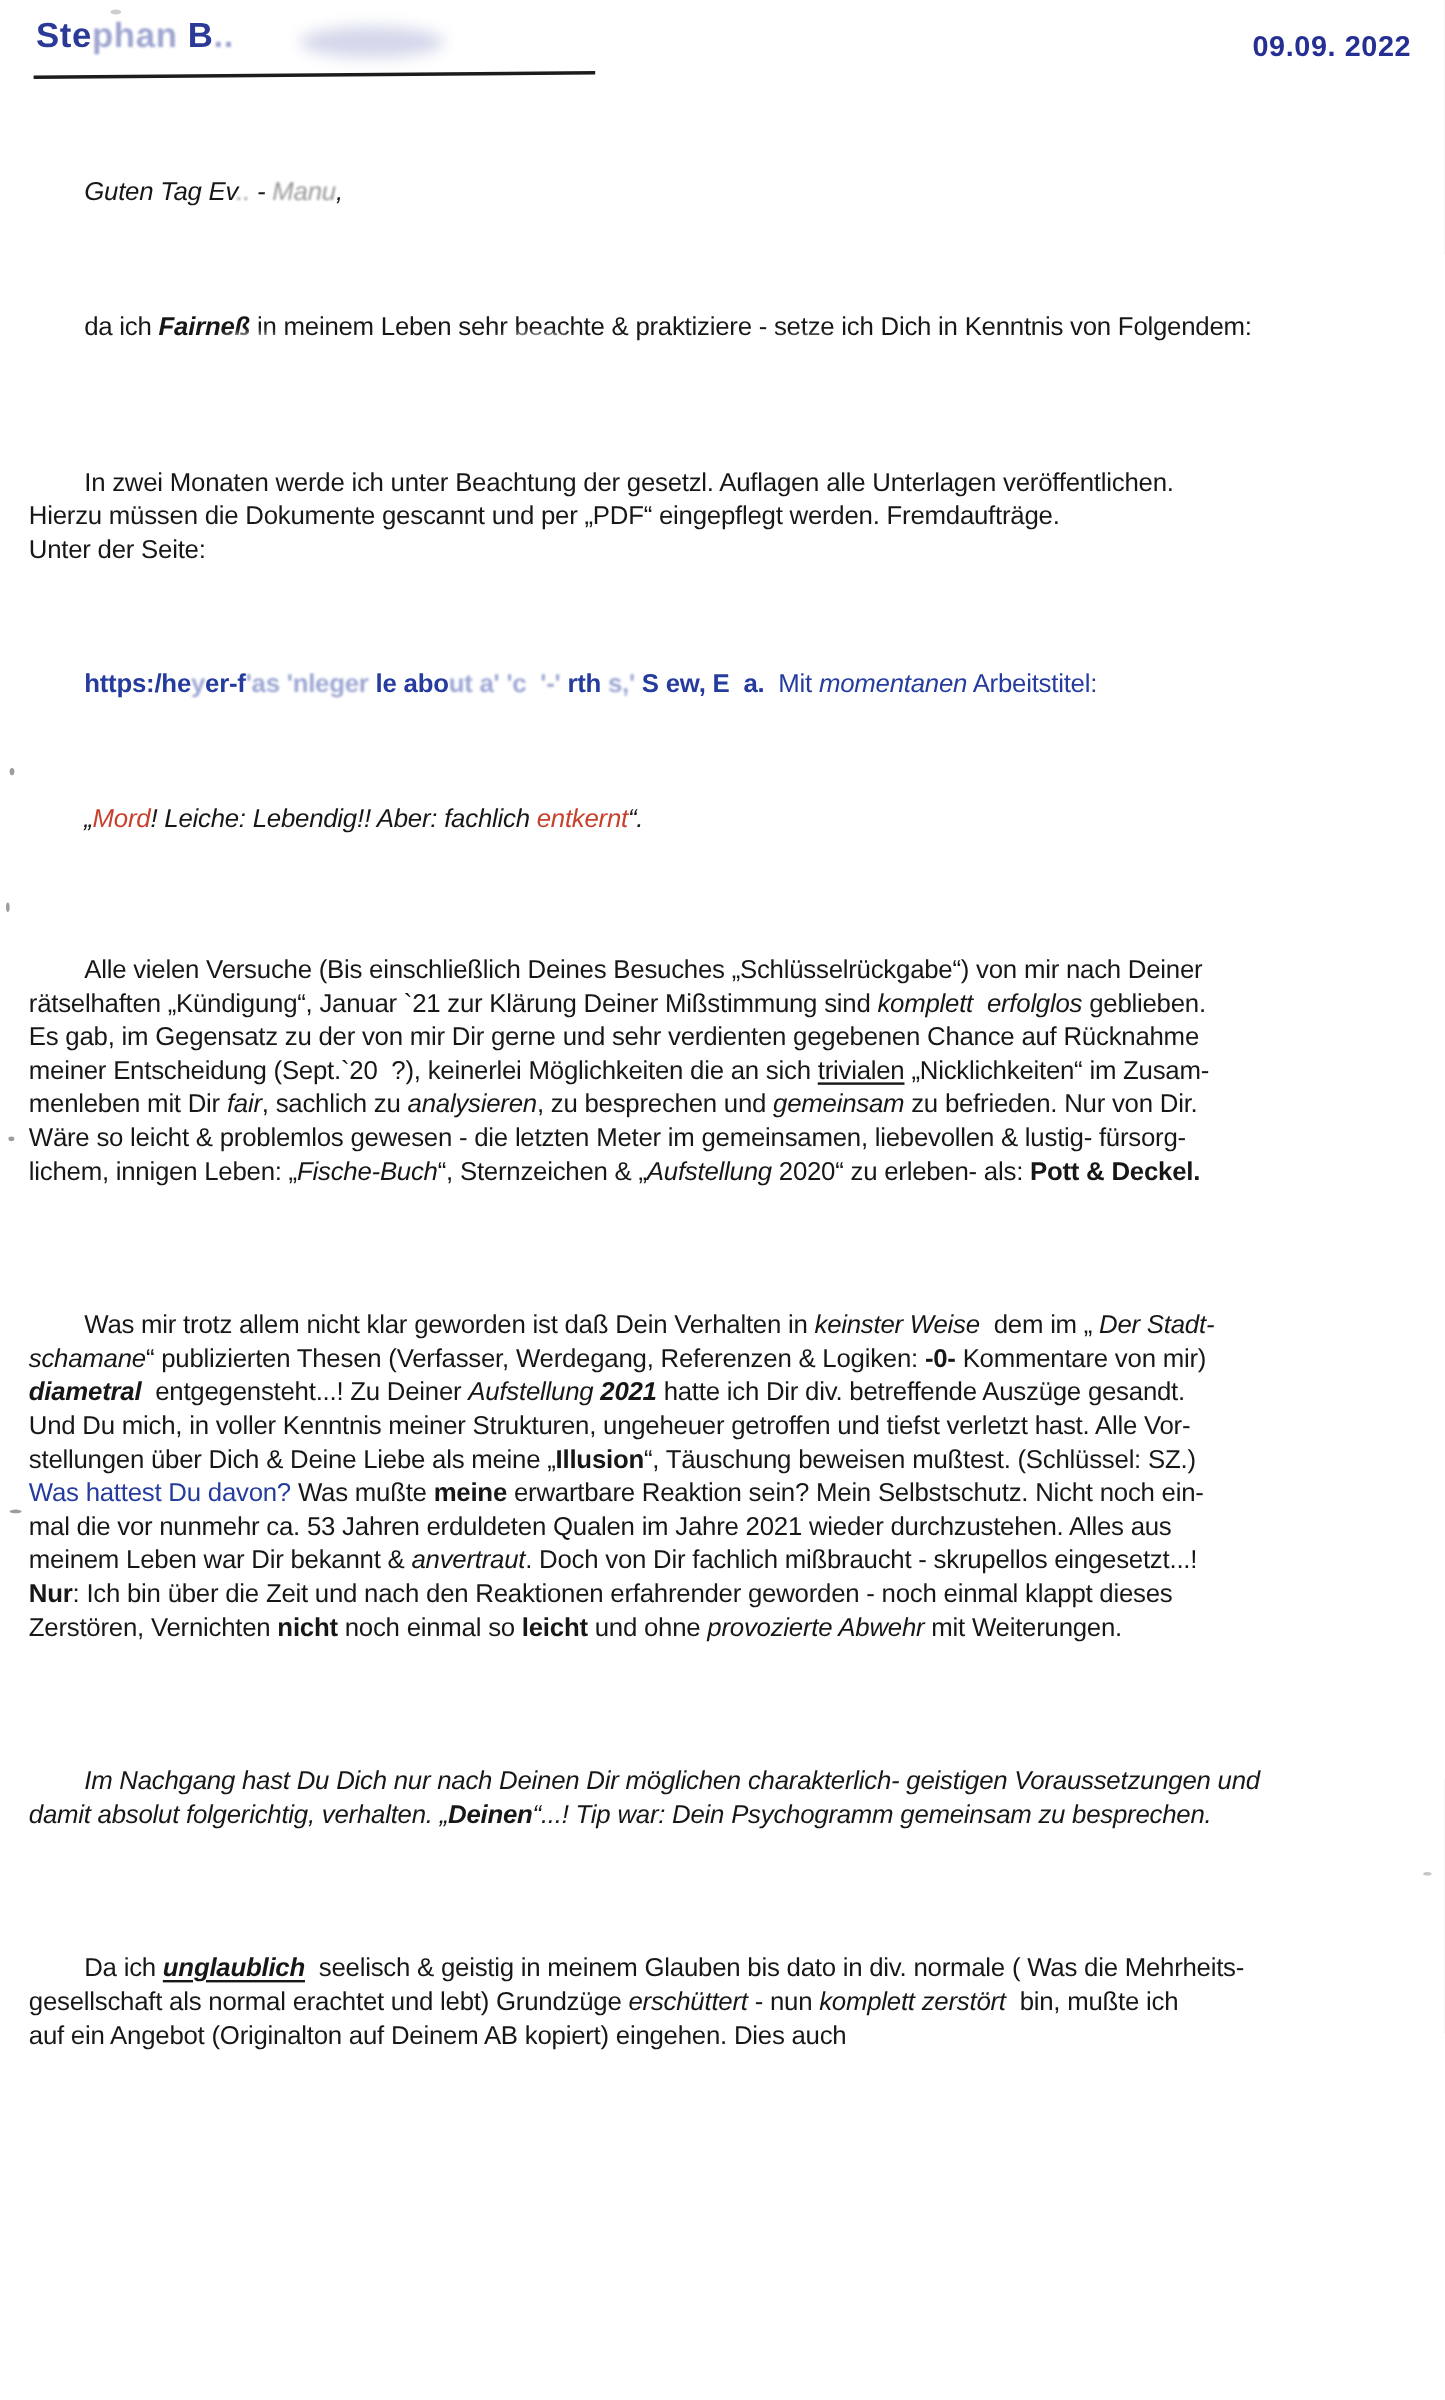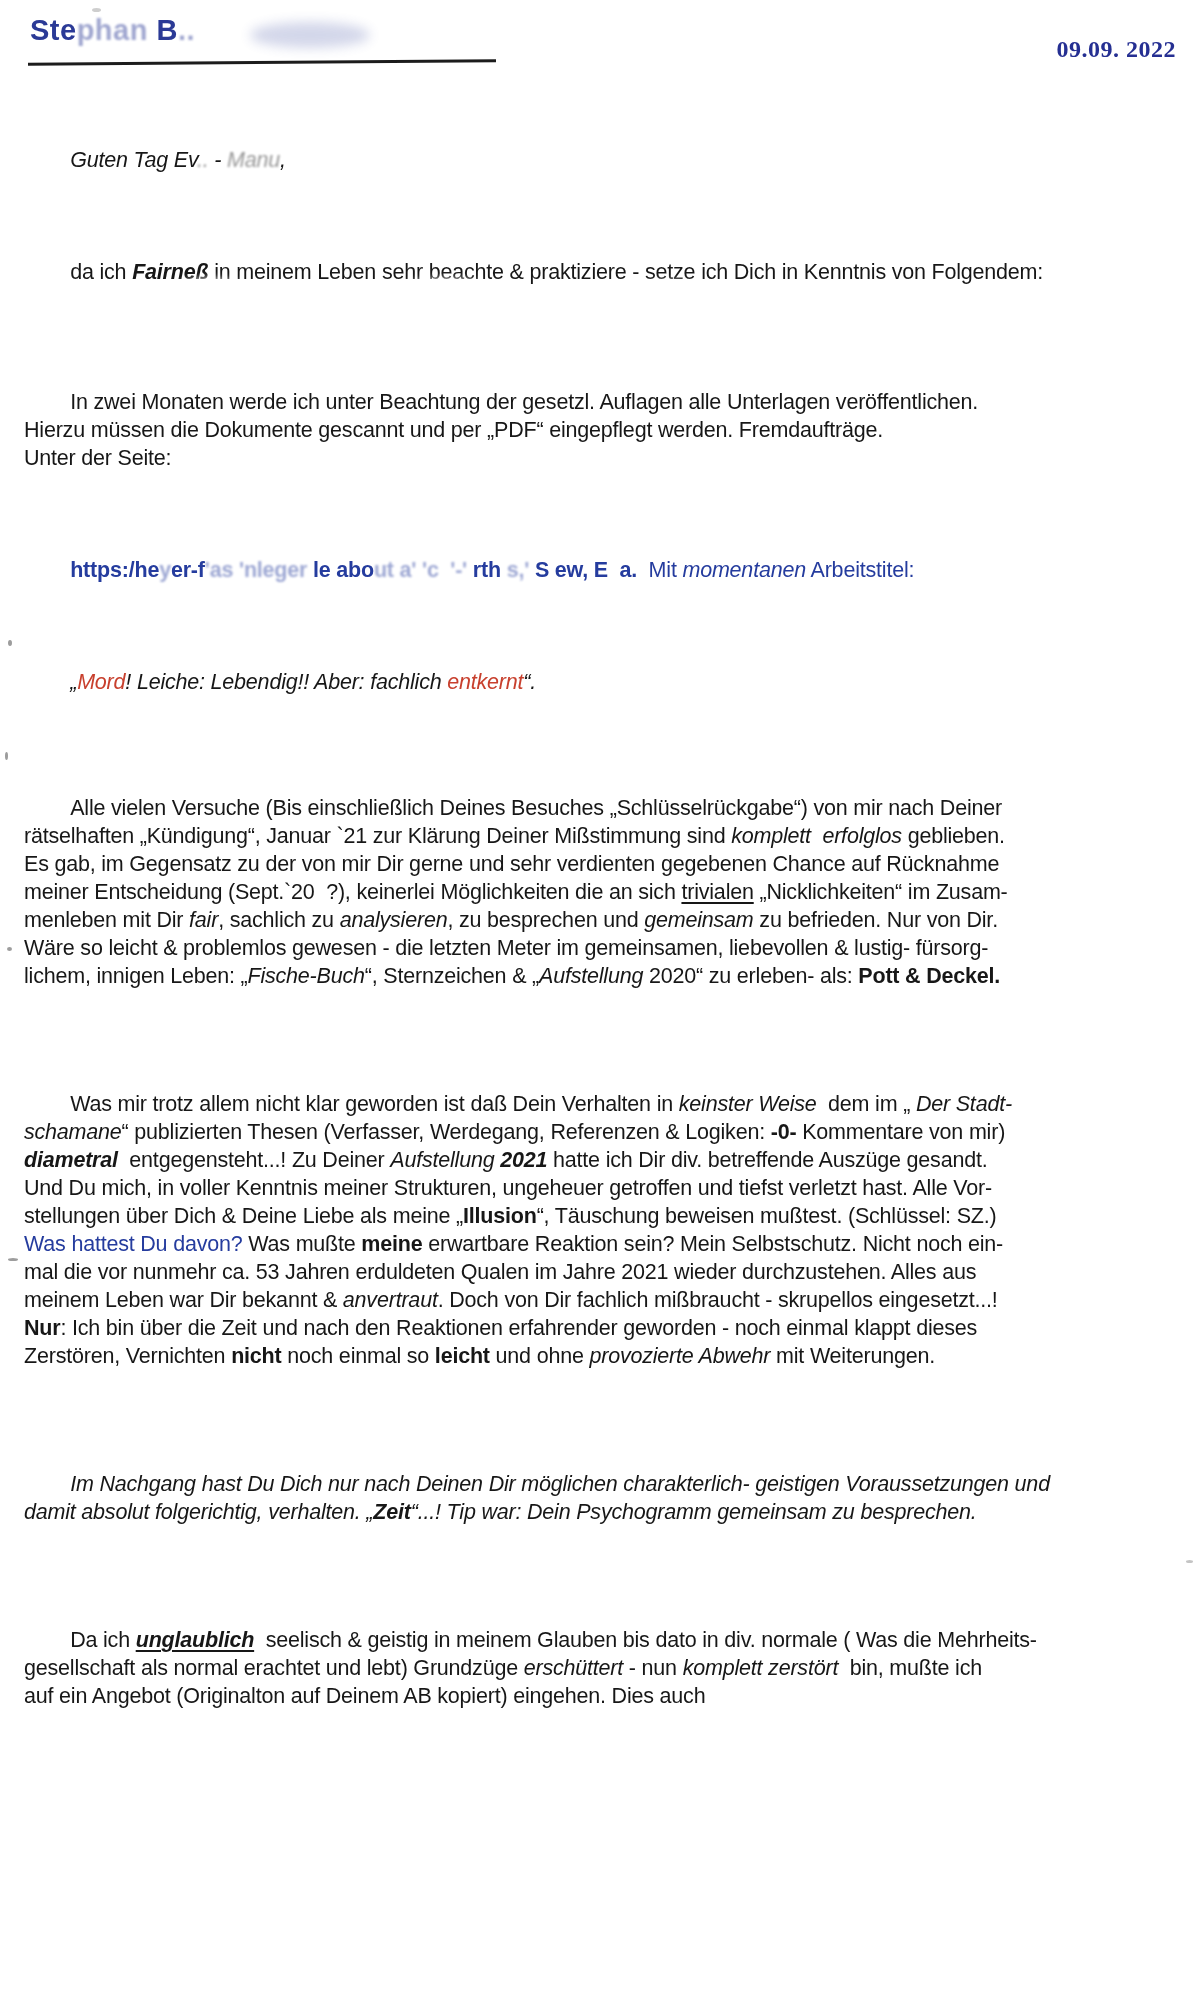--- a/index.html
+++ b/index.html
@@ -5,22 +5,22 @@
   html,body{margin:0;padding:0;background:#e8e8e8;}
   .page{position:relative;width:1204px;height:2000px;background:#ffffff;
         font-family:"Liberation Sans",sans-serif;color:#171717;overflow:hidden;}
   
   .hdr-name{position:absolute;left:30px;top:14px;font-size:29px;font-weight:bold;
             color:#2b3a96;letter-spacing:.5px;white-space:pre;}
   .hdr-underline{position:absolute;left:28px;top:61px;width:468px;height:3px;
                  background:#1c1c1c;transform:rotate(-.45deg);}
   .hdr-smudge{position:absolute;left:250px;top:22px;width:120px;height:26px;
               background:#3a4aa0;opacity:.22;filter:blur(6px);border-radius:50%;}
-  .hdr-date{position:absolute;right:28px;top:36px;font-size:24px;font-weight:bold;
-            color:#252f92;letter-spacing:.5px;font-family:Liberation Serif, serif;}
+  .hdr-date{position:absolute;right:28px;top:26px;font-size:24px;font-weight:bold;
+            color:#252f92;letter-spacing:.5px;}
   
   .content{position:absolute;left:24px;right:20px;top:90px;
            font-size:21.5px;line-height:28px;letter-spacing:-.2px;}
   .bl{white-space:pre-wrap;}
   
   .b{font-weight:bold;}
   .i{font-style:italic;}
   .bi{font-weight:bold;font-style:italic;margin-top:17px;}
   .u{text-decoration:underline;text-decoration-thickness:2px;text-underline-offset:3px;}
   .blue{color:#253c9e;}
@@ -85,21 +85,21 @@
 stellungen über Dich &amp; Deine Liebe als meine „</span><span class="b">Illusion</span><span>“, Täuschung beweisen mußtest. (Schlüssel: SZ.)
 </span><span class="blue">Was hattest Du davon?</span><span> Was mußte </span><span class="b">meine</span><span> erwartbare Reaktion sein? Mein Selbstschutz. Nicht noch ein-
 mal die vor nunmehr ca. 53 Jahren erduldeten Qualen im Jahre 2021 wieder durchzustehen. Alles aus
 meinem Leben war Dir bekannt &amp; </span><span class="i">anvertraut</span><span>. Doch von Dir fachlich mißbraucht - skrupellos eingesetzt...!
 </span><span class="b">Nur</span><span>: Ich bin über die Zeit und nach den Reaktionen erfahrender geworden - noch einmal klappt dieses
 Zerstören, Vernichten </span><span class="b">nicht</span><span> noch einmal so </span><span class="b">leicht</span><span> und ohne </span><span class="i">provozierte Abwehr</span><span> mit Weiterungen.</span></span>
       </div>
       <div class="bl g3">
         
         <span class="wtext"><span class="i">Im Nachgang hast Du Dich nur nach Deinen Dir möglichen charakterlich- geistigen Voraussetzungen und
-damit absolut folgerichtig, verhalten. „</span><span class="bi">Zeit</span><span class="i">“...! Tip war: Dein Psychogramm gemeinsam zu besprechen.</span></span>
+damit absolut folgerichtig, verhalten. „</span><span class="bi">Deinen</span><span class="i">“...! Tip war: Dein Psychogramm gemeinsam zu besprechen.</span></span>
       </div>
       <div class="bl g3">
         
         <span class="wtext"><span>Da ich </span><span class="bi u">unglaublich</span><span>  seelisch &amp; geistig in meinem Glauben bis dato in div. normale ( Was die Mehrheits-
 gesellschaft als normal erachtet und lebt) Grundzüge </span><span class="i">erschüttert</span><span> - nun </span><span class="i">komplett zerstört</span><span>  bin, mußte ich
 auf ein Angebot (Originalton auf Deinem AB kopiert) eingehen. Dies auch </span></span>
       </div>
     </div>
 
   <div class="blob" style="left:175px;top:278px;width:70px;height:22px;"></div>

